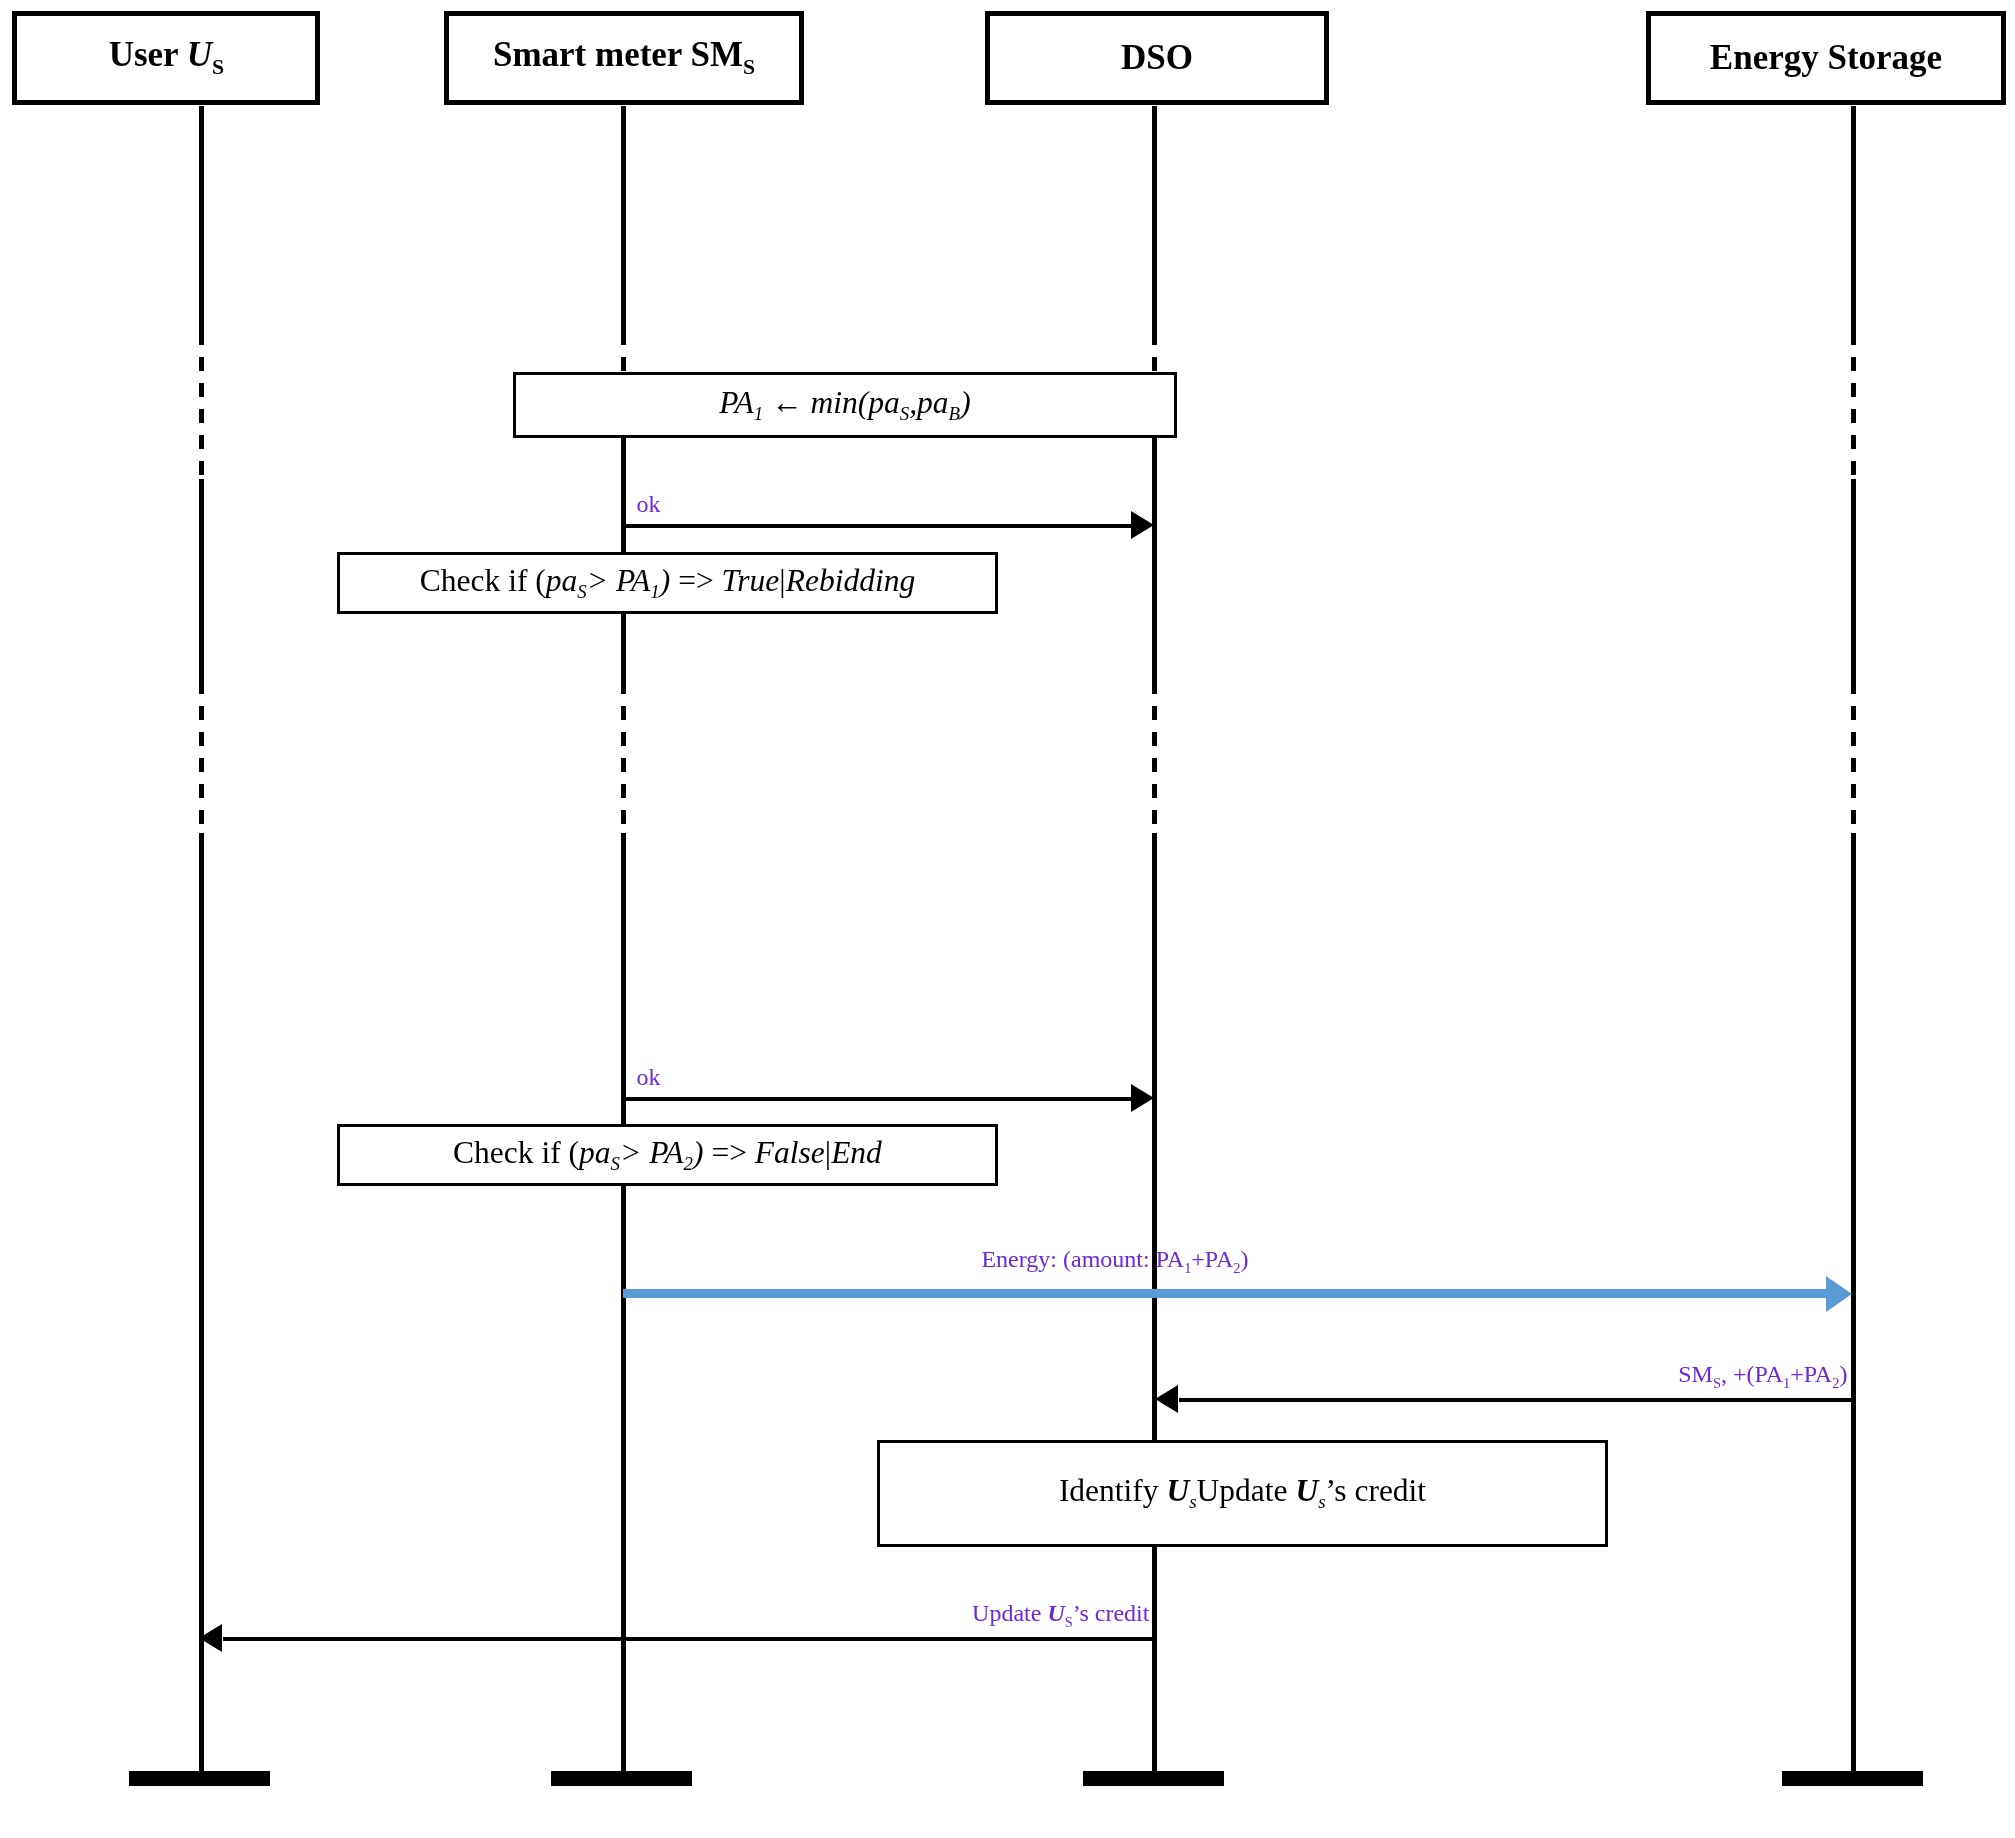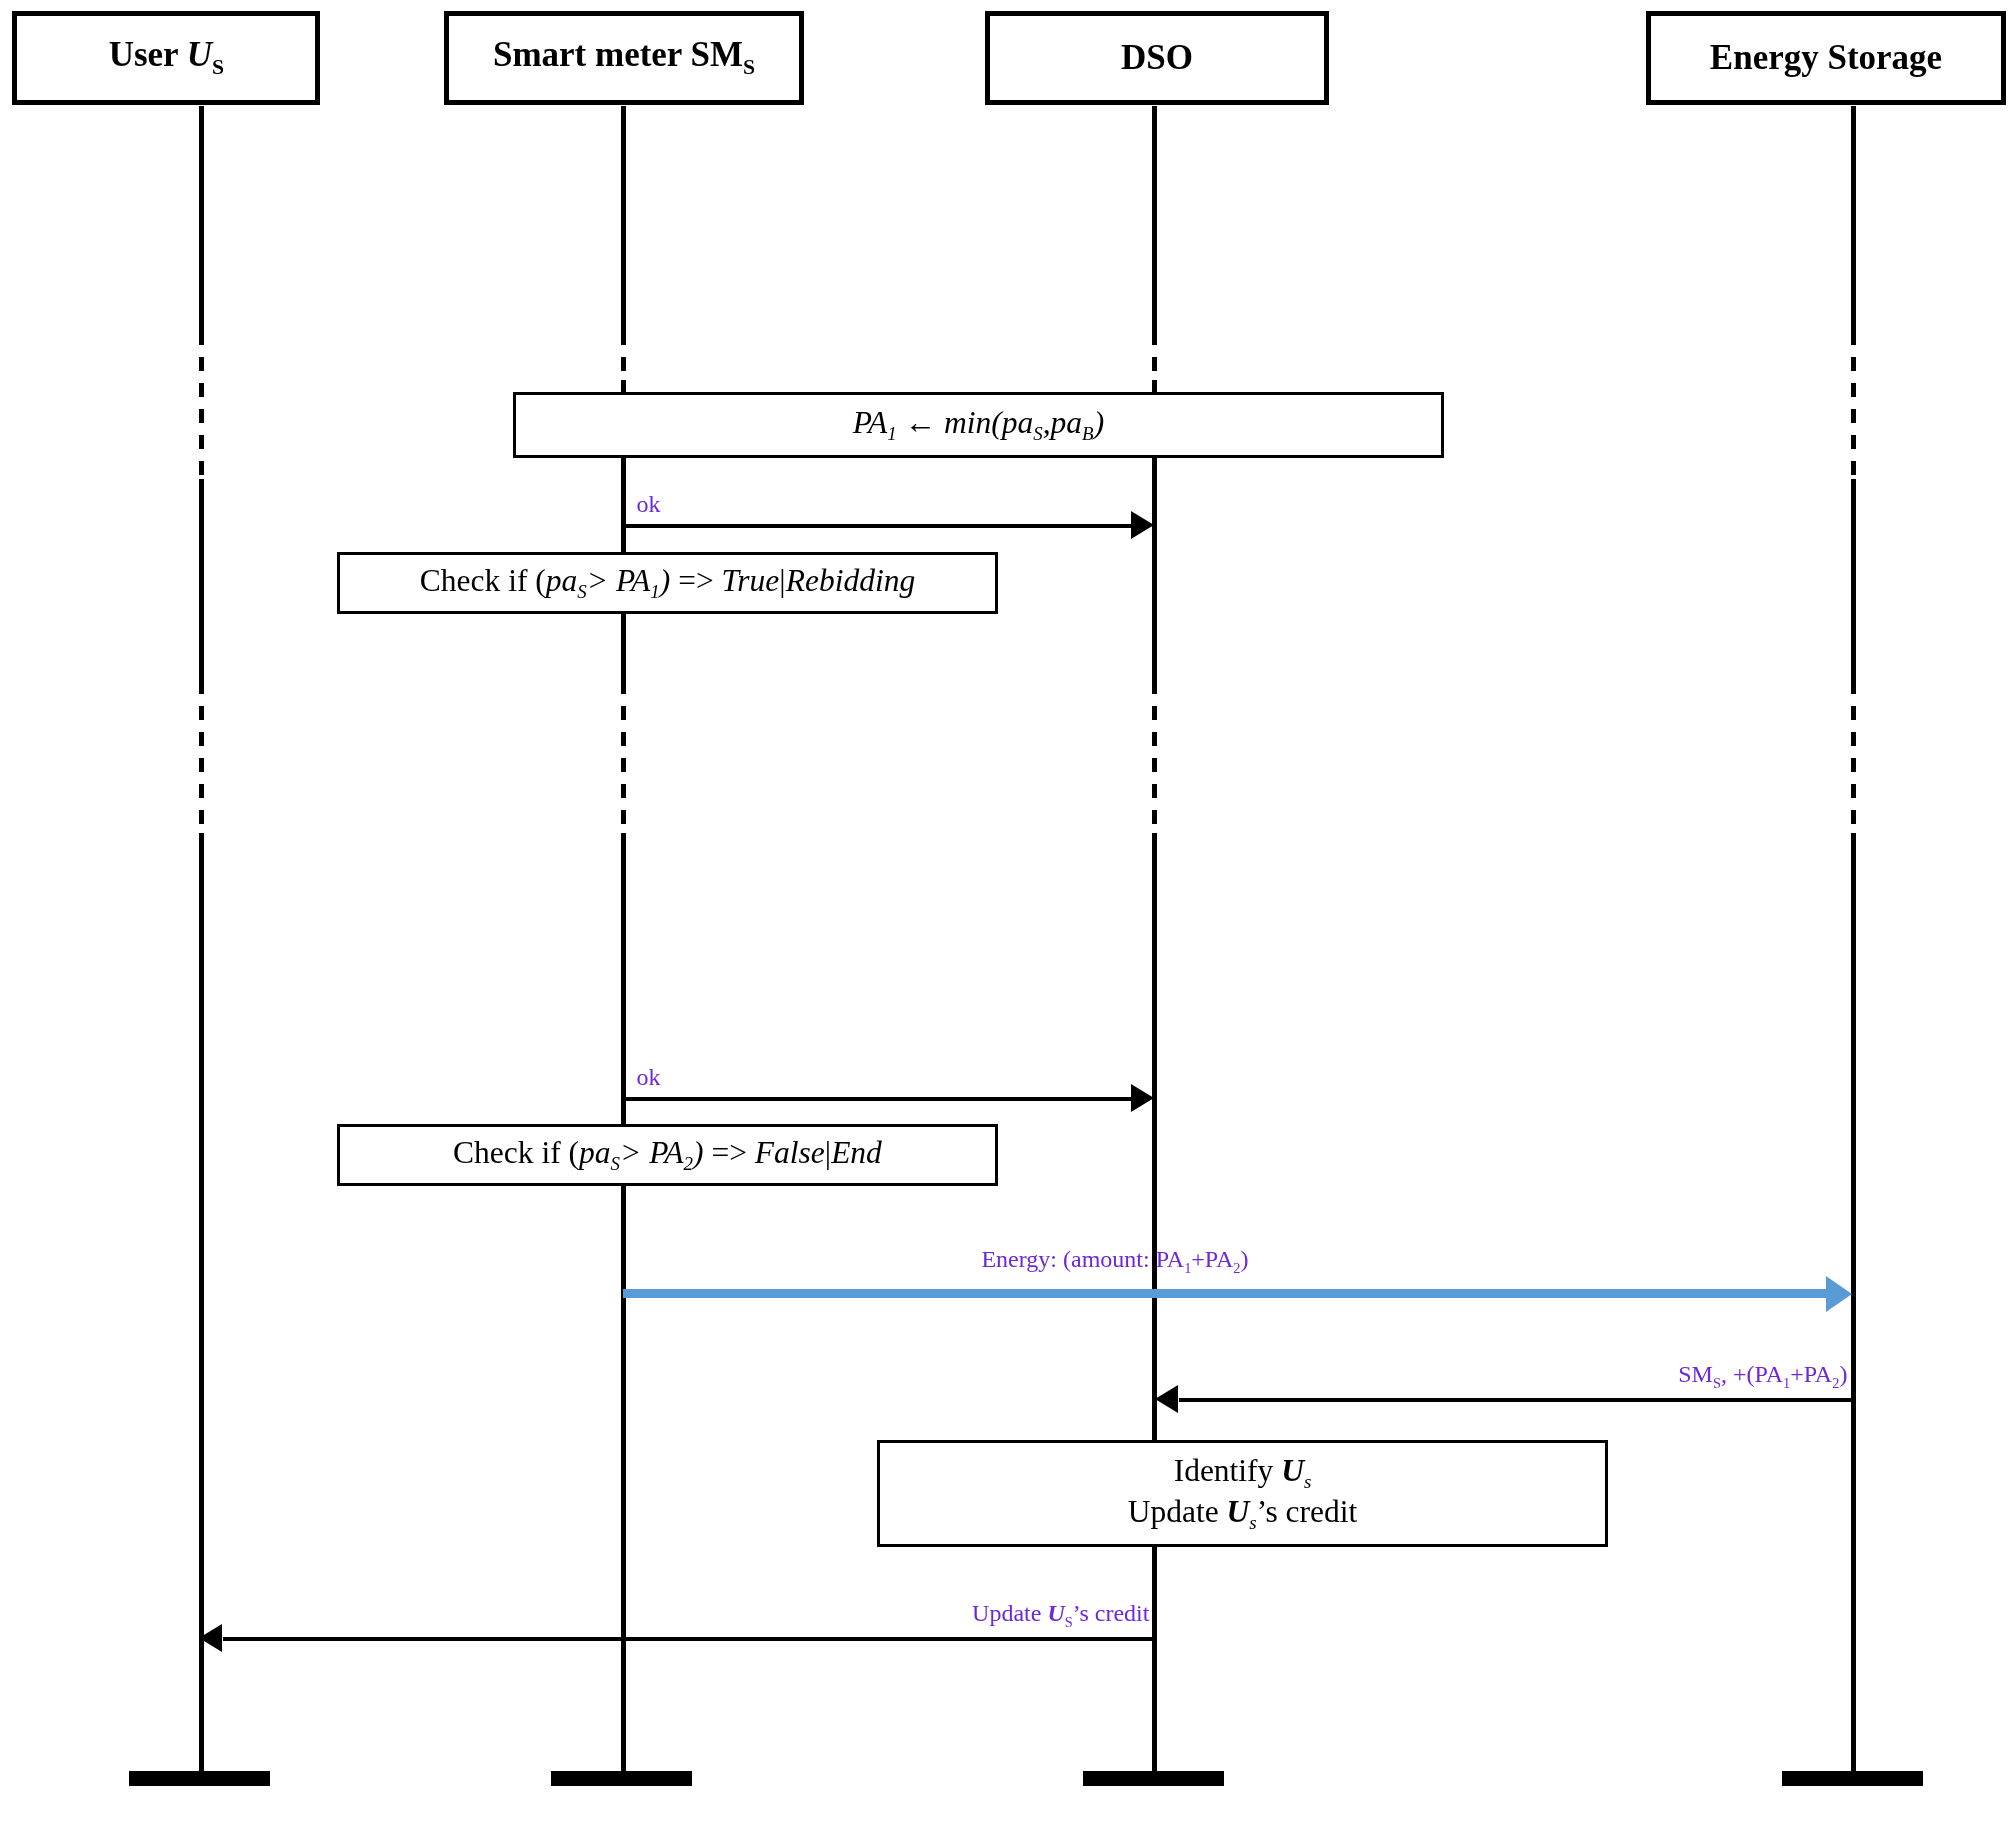--- a/index.html
+++ b/index.html
@@ -188,21 +188,21 @@
   <div class="lifeline" style="left:1152px; top:833px; height:941px;"></div>
   <div class="lifeline-foot" style="left:1083px; top:1771px; width:141px;"></div>
 
   <div class="lifeline" style="left:1851px; top:106px;  height:225px;"></div>
   <div class="lifeline-dotted" style="left:1851px; top:331px;  height:148px;"></div>
   <div class="lifeline" style="left:1851px; top:479px;  height:201px;"></div>
   <div class="lifeline-dotted" style="left:1851px; top:680px; height:153px;"></div>
   <div class="lifeline" style="left:1851px; top:833px; height:941px;"></div>
   <div class="lifeline-foot" style="left:1782px; top:1771px; width:141px;"></div>
 
-  <div class="act-box" style="left:513px; top:392px; width:931px; height:66px;">
+  <div class="act-box" style="left:513px; top:372px; width:664px; height:66px;">
     <div class="act-text"><span class="it">PA</span><span class="subi">1</span> <span class="it">← min(pa</span><span class="subi">S</span><span class="it">,pa</span><span class="subi">B</span><span class="it">)</span></div>
   </div>
 
   <div class="msg" style="left:623px; top:524px; width:531px;">
     <div class="msg-line" style="width:508px;"></div>
     <div class="arrow-right" style="left:508px;"></div>
     <div class="msg-label left-anchor">ok</div>
   </div>
 
   <div class="act-box" style="left:337px; top:552px; width:661px; height:62px;">
@@ -225,21 +225,21 @@
     <div class="arrow-right blue" style="left:1203px;"></div>
     <div class="msg-label center-anchor" style="bottom:12.4px; left:40%;">Energy: (amount: PA<span class="sub">1</span>+PA<span class="sub">2</span>)</div>
   </div>
 
   <div class="msg" style="left:1155px; top:1398px; width:698px;">
     <div class="msg-line" style="left:23.6px; width:675px;"></div>
     <div class="arrow-left" style="left:0px;"></div>
     <div class="msg-label right-anchor">SM<span class="sub">S</span>, +(PA<span class="sub">1</span>+PA<span class="sub">2</span>)</div>
   </div>
 
-  <div class="act-box" style="left:877px; top:1440px; width:731px; height:107px; flex-direction:column;">
+  <div class="act-box" style="left:877px; top:1440px; width:731px; height:107px; flex-direction:row;">
     <div class="act-text">Identify <span class="bi">U</span><span class="subi">s</span></div>
     <div class="act-text">Update <span class="bi">U</span><span class="subi">s</span>’s credit</div>
   </div>
 
   <div class="msg" style="left:199px; top:1637px; width:956px;">
     <div class="msg-line" style="left:23.6px; width:932px;"></div>
     <div class="arrow-left" style="left:0px;"></div>
     <div class="msg-label right-anchor">Update <span class="bi">U</span><span class="sub">S</span>’s credit</div>
   </div>
 

